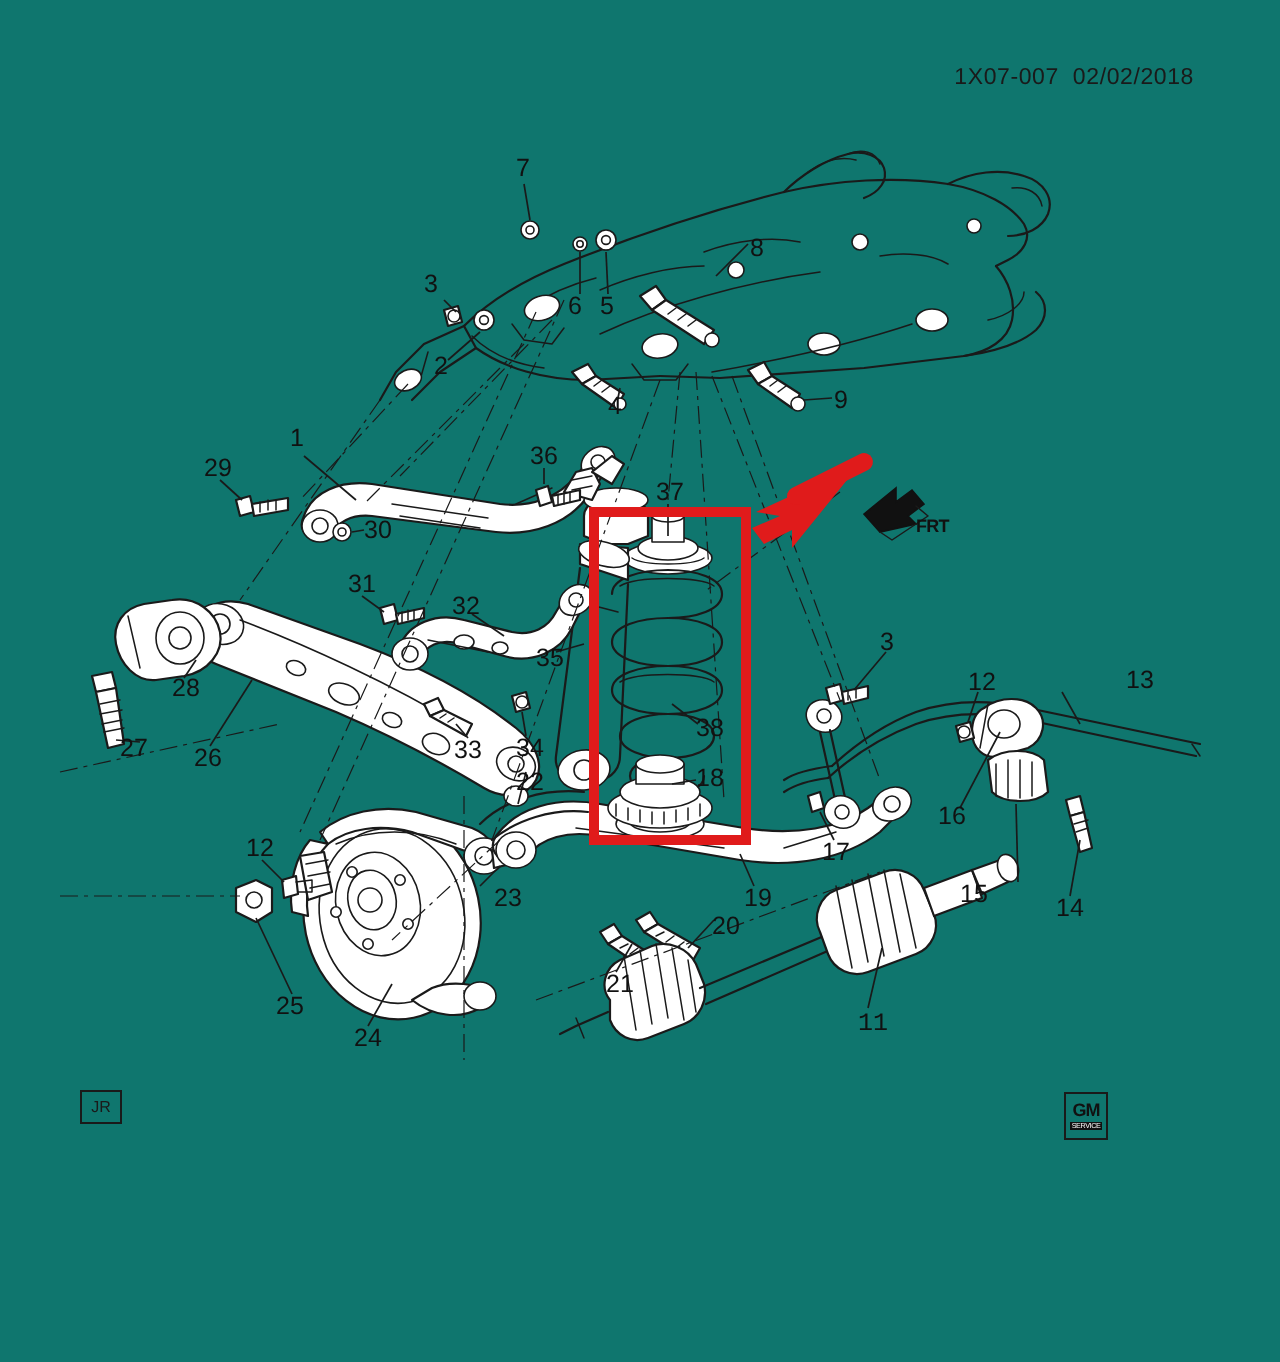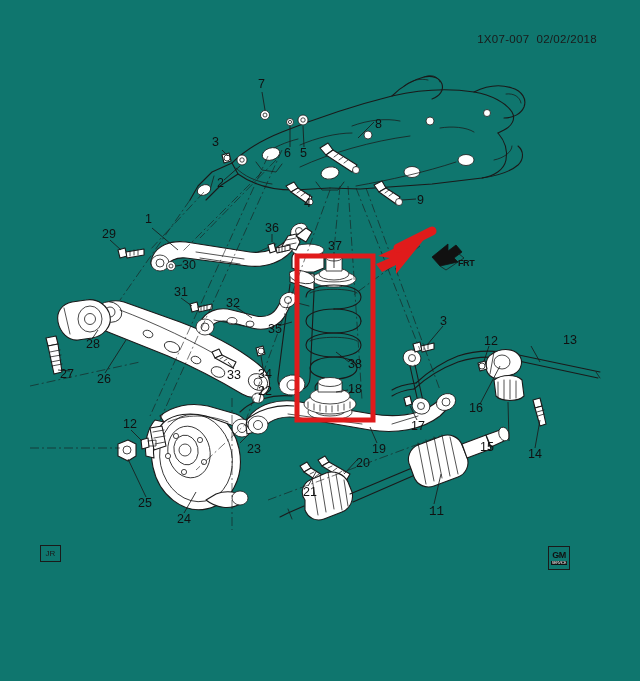--- a/index.html
+++ b/index.html
@@ -51,21 +51,21 @@
     border: 1.6px solid #1a1a1a;
     box-sizing: border-box;
     display: flex;
     align-items: center;
     justify-content: center;
     font-size: 8px;
     color: #1a1a1a;
   }
   #corner-gm {
     position: absolute;
-    left: 548px;
+    left: 532px;
     top: 546px;
     width: 22px;
     height: 24px;
     border: 1.5px solid #1a1a1a;
     box-sizing: border-box;
     display: flex;
     flex-direction: column;
     align-items: center;
     justify-content: center;
     padding: 1px;

